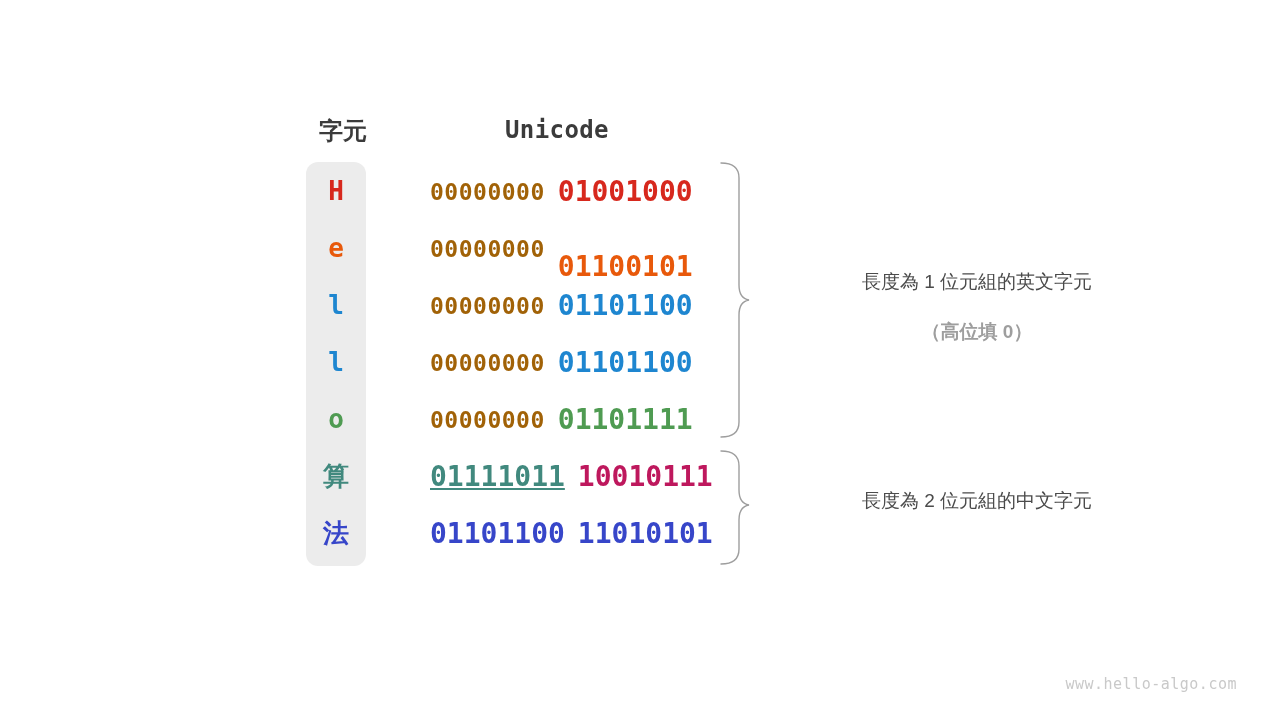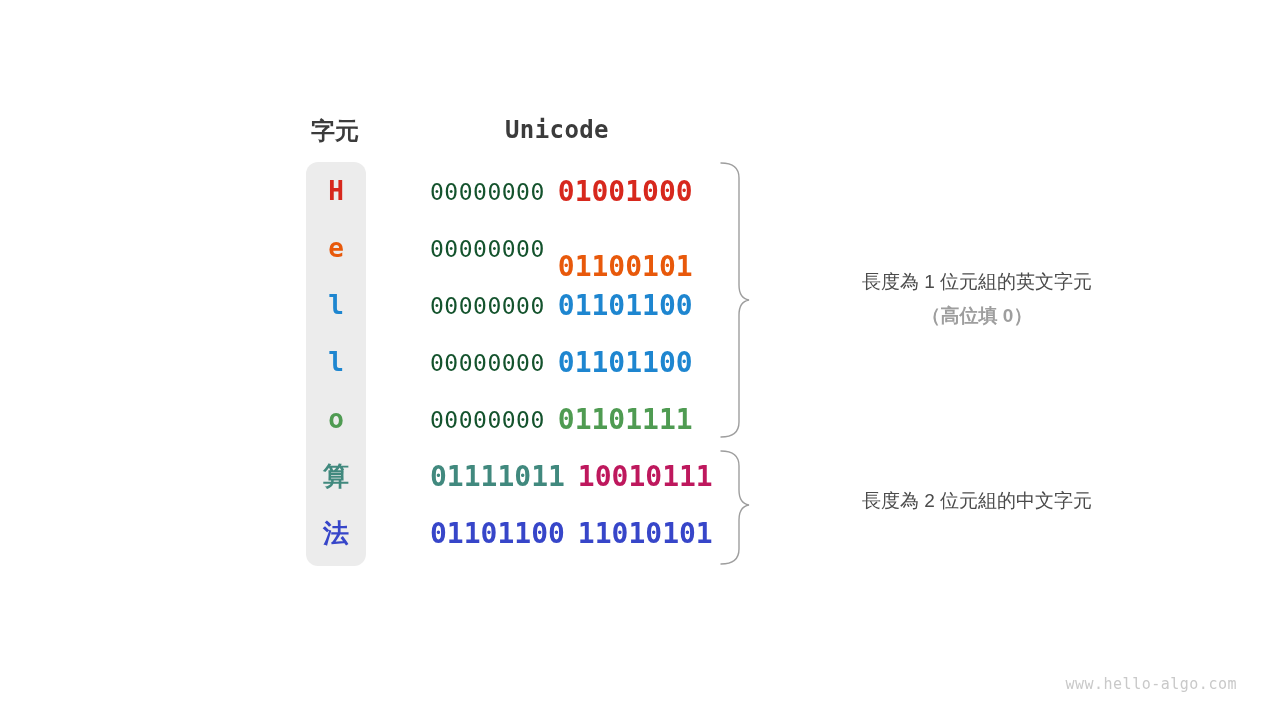--- a/index.html
+++ b/index.html
@@ -13,21 +13,21 @@
     height: 720px;
     background: #ffffff;
     overflow: hidden;
     font-family: "Liberation Sans", sans-serif;
   }
   .hdr-char {
     position: absolute;
     left: 303px;
     top: 115px;
     width: 64px;
-    text-align: center;
+    text-align: right;
     font-size: 24px;
     font-weight: bold;
     color: #3b3b3b;
   }
   .hdr-unicode {
     position: absolute;
     left: 505px;
     top: 116px;
     font-family: "DejaVu Sans Mono", monospace;
     font-size: 24px;
@@ -67,23 +67,23 @@
     left: 430px;
     top: 0;
     height: 57px;
     display: flex;
     align-items: center;
     gap: 13px;
     font-family: "DejaVu Sans Mono", monospace;
   }
   .byte-muted {
     font-size: 23px;
-    font-weight: normal;
+    font-weight: bold;
     letter-spacing: 0.5px;
-    color: #14532d;
+    color: #a16207;
   }
   .byte-colored {
     font-size: 28px;
     font-weight: bold;
     letter-spacing: 0px;
   }
   .braces-svg {
     position: absolute;
     left: 700px;
     top: 150px;
@@ -93,21 +93,21 @@
   .annotation {
     position: absolute;
     left: 816px;
     width: 322px;
     text-align: center;
     font-size: 19px;
     color: #4b4b4b;
     line-height: 28px;
   }
   .annotation .sub {
-    margin-top: 6px;
+    margin-top: 22px;
     font-weight: bold;
     color: #9e9e9e;
   }
   .annotation .sub:empty { display: none; }
   .ann-1 { top: 268px; }
   .ann-2 { top: 487px; }
   .watermark {
     position: absolute;
     right: 43px;
     top: 675px;
@@ -164,21 +164,21 @@
     <span class="ch" style="color: rgb(79, 155, 82);">o</span>
     <span class="bin">
       <span class="b1 byte-muted">00000000</span>
       <span class="b2 byte-colored" style="color: rgb(79, 155, 82);">01101111</span>
     </span>
   </div>
 
   <div class="row" style="top: 448px;">
     <span class="ch" style="color: rgb(65, 137, 126);">算</span>
     <span class="bin">
-      <span class="b1 byte-colored" style="color: rgb(65, 137, 126);">01111011</span>
+      <span class="b1 byte-colored" style="color: rgb(65, 137, 126); text-decoration: underline;">01111011</span>
       <span class="b2 byte-colored" style="color: #be185d;">10010111</span>
     </span>
   </div>
 
   <div class="row" style="top: 505px;">
     <span class="ch" style="color: rgb(55, 70, 201);">法</span>
     <span class="bin">
       <span class="b1 byte-colored" style="color: rgb(55, 70, 201);">01101100</span>
       <span class="b2 byte-colored" style="color: rgb(55, 70, 201);">11010101</span>
     </span>

